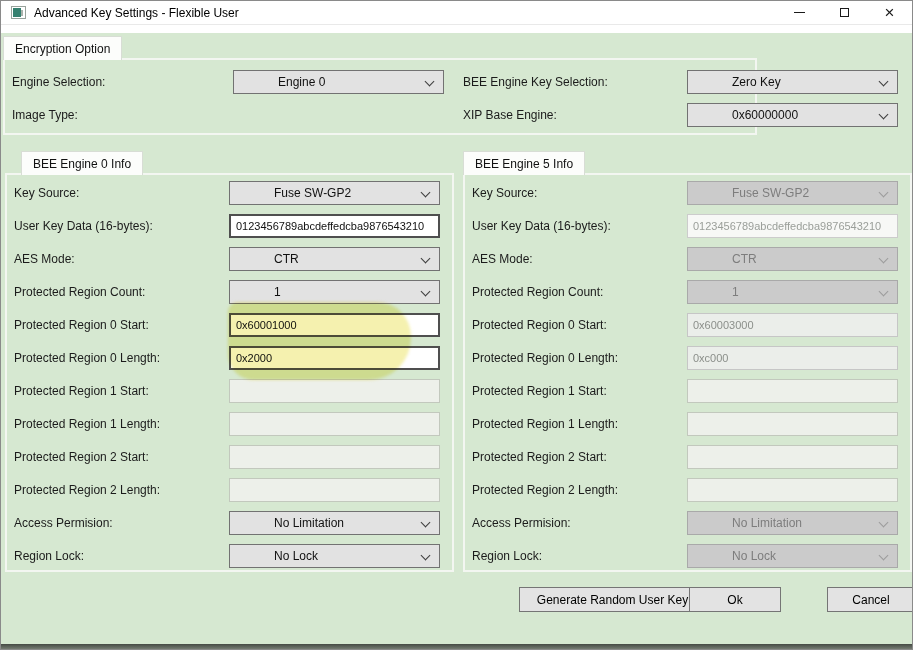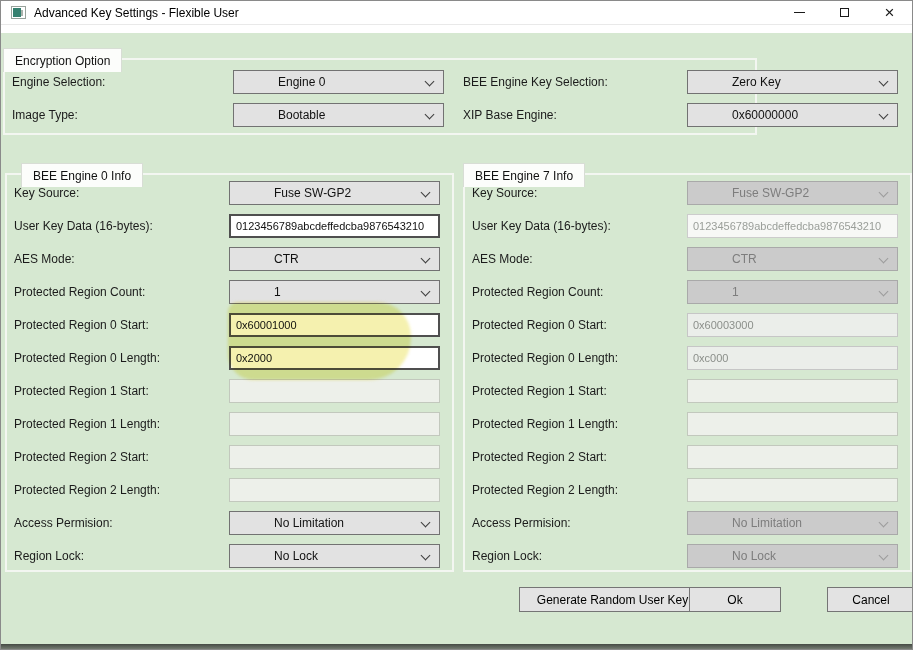--- a/index.html
+++ b/index.html
@@ -34,21 +34,21 @@
   }
   .bottom-edge{
     position:absolute; bottom:0; left:0; right:0; height:5px;
     background:linear-gradient(#454a44,#747b71);
   }
 
   
   .tab{
     position:absolute; height:24px; background:#fcfdfb; border:1px solid #d8ddd5;
     border-bottom:none; font-size:12px; color:#111; padding:0 11px;
-    display:flex; align-items:center; z-index:3;margin-top:12px;
+    display:flex; align-items:center; z-index:3;
   }
   .panel{
     position:absolute; border:2px solid #f3f6f1; background:transparent; z-index:1;
   }
   #tab-encryption{ left:2px; top:3px; }
   #panel-encryption{ left:2px; top:25px; width:754px; height:77px; }
   #tab-engine0{ left:20px; top:118px; }
   #panel-engine0{ left:4px; top:140px; width:449px; height:399px; }
   #tab-engine1{ left:462px; top:118px; }
   #panel-engine1{ left:462px; top:140px; width:449px; height:399px; }
@@ -133,24 +133,20 @@
       <div class="enc-col left" id="enc-left">
           <div class="frow">
             <span class="flabel">Engine Selection:</span>
             <div class="combo">
               <span class="val">Engine 0</span>
               <span class="chev"></span>
             </div>
           </div>
           <div class="frow">
             <span class="flabel">Image Type:</span>
-            <div class="combo">
-              <span class="val">Bootable</span>
-              <span class="chev"></span>
-            </div>
           </div>
         </div>
       <div class="enc-col right" id="enc-right">
           <div class="frow">
             <span class="flabel">BEE Engine Key Selection:</span>
             <div class="combo">
               <span class="val">Zero Key</span>
               <span class="chev"></span>
             </div>
           </div>
@@ -226,21 +222,21 @@
           <div class="frow">
             <span class="flabel">Region Lock:</span>
             <div class="combo">
               <span class="val">No Lock</span>
               <span class="chev"></span>
             </div>
           </div>
         </div>
     </div>
 
-    <div class="tab" id="tab-engine1">BEE Engine 7 Info</div>
+    <div class="tab" id="tab-engine1">BEE Engine 5 Info</div>
     <div class="panel" id="panel-engine1">
       <div class="rows" id="engine1-rows">
           <div class="frow">
             <span class="flabel">Key Source:</span>
             <div class="combo disabled">
               <span class="val">Fuse SW-GP2</span>
               <span class="chev"></span>
             </div>
           </div>
           <div class="frow">

